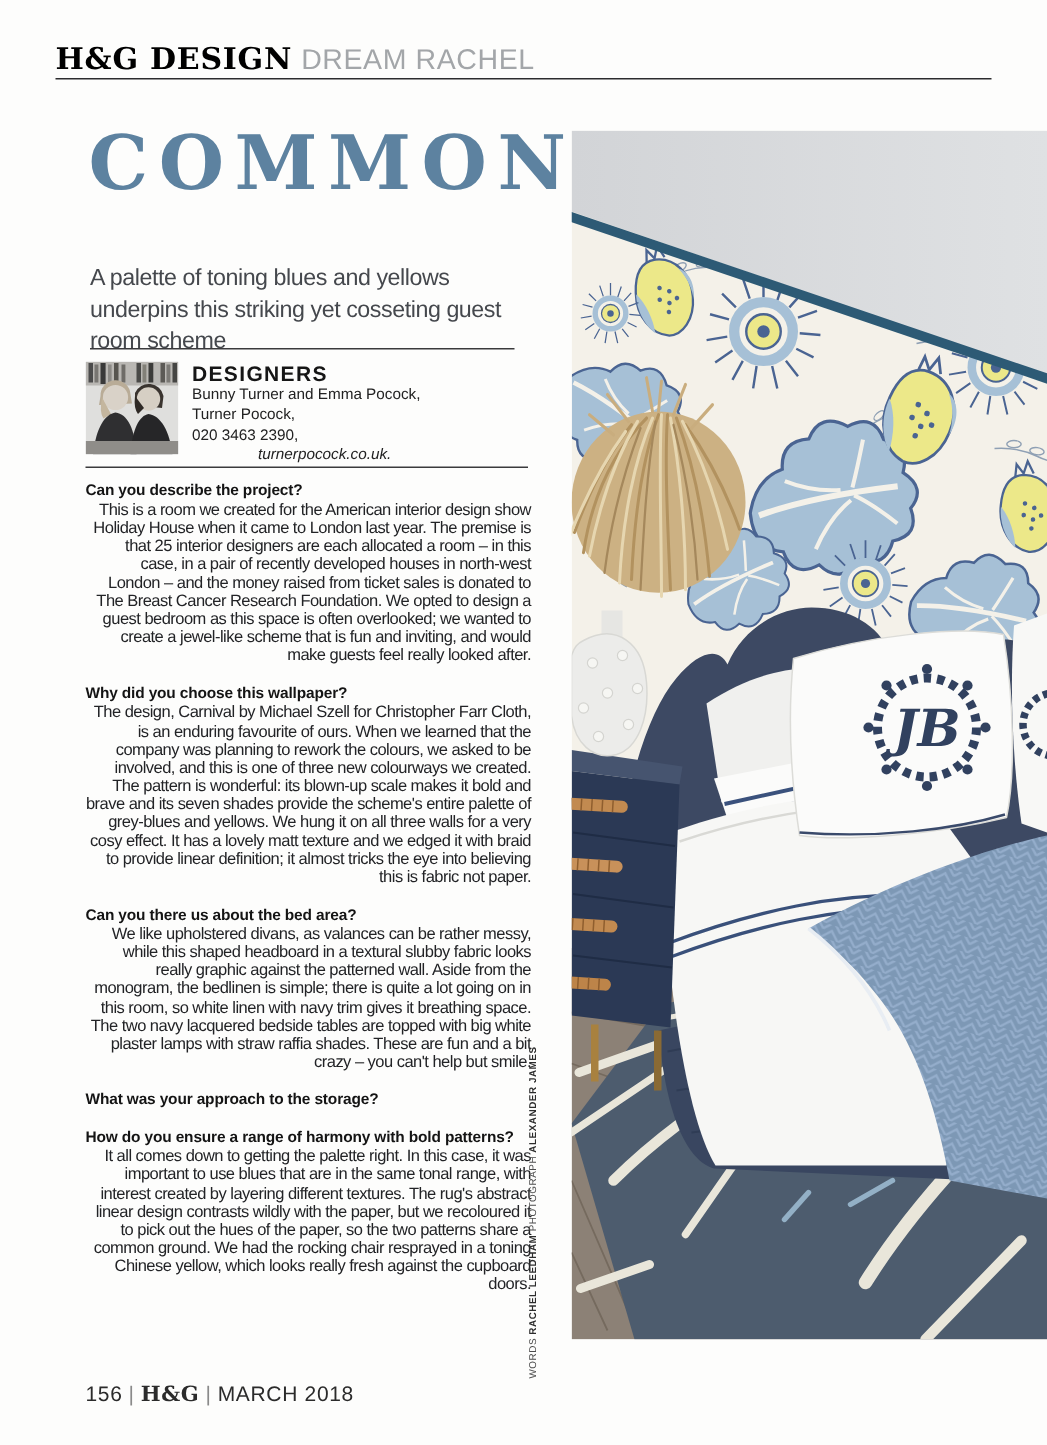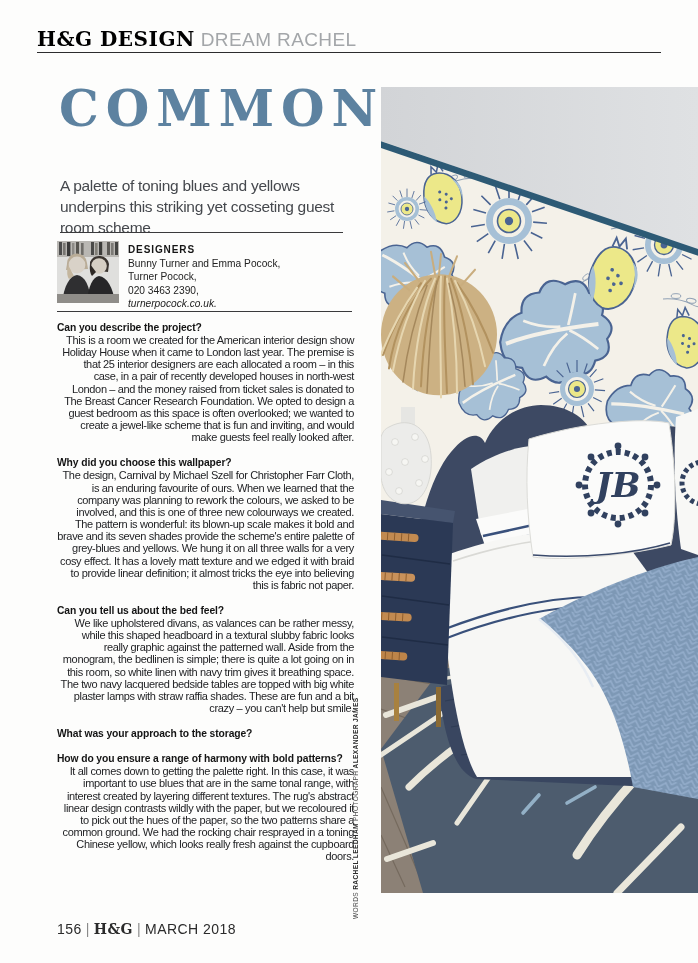--- a/index.html
+++ b/index.html
@@ -18,22 +18,22 @@
   .standfirst{position:absolute;left:60px;top:175px;width:305px;margin:0;font-size:15.5px;line-height:21px;
          letter-spacing:-.3px;color:#45484d;}
   .rule{border-top:1px solid #3a3a3c;position:absolute;}
   .rule-standfirst{left:60px;top:232px;width:283px;}
   .rule-designers{left:57px;top:311px;width:295px;}
 
   
   .designers{position:absolute;left:57px;top:241px;width:295px;display:flex;}
   .designer-photo{width:62px;height:62px;flex:0 0 62px;overflow:hidden;}
   .designer-info{margin-left:9px;padding-top:2px;font-size:10.2px;line-height:13.2px;color:#222;}
-  .designers-label{font-weight:bold;font-size:10px;letter-spacing:.9px;margin-bottom:1px;color:#161616;}
-  .website{font-style:italic;}
+  .designers-label{font-weight:bold;font-size:14px;letter-spacing:.9px;margin-bottom:1px;color:#161616;}
+  .website{font-style:italic;margin-left:44px;}
 
   
   .qa-column{position:absolute;left:57px;top:314px;width:297px;}
   .qa-column h3{font-size:10.3px;font-weight:bold;color:#141414;margin:14px 0 1px 0;letter-spacing:-.1px;}
   .qa-column p{font-size:11px;line-height:12.15px;letter-spacing:-.35px;margin:0;color:#222326;text-align:right;}
 
   
   .credits{position:absolute;left:352px;top:919px;transform-origin:0 0;transform:rotate(-90deg);
            white-space:nowrap;font-size:6.6px;letter-spacing:.35px;color:#4c4c4c;}
   .credits b{color:#2c2c2c;font-weight:bold;}
@@ -106,21 +106,21 @@
   <div class="qa-column">
     <section>
       <h3 style="margin-top:8px;">Can you describe the project?</h3>
       <p>This is a room we created for the American interior design show Holiday House when it came to London last year. The premise is that 25 interior designers are each allocated a room – in this case, in a pair of recently developed houses in north-west London – and the money raised from ticket sales is donated to The Breast Cancer Research Foundation. We opted to design a guest bedroom as this space is often overlooked; we wanted to create a jewel-like scheme that is fun and inviting, and would make guests feel really looked after.</p>
     </section>
     <section>
       <h3>Why did you choose this wallpaper?</h3>
       <p>The design, Carnival by Michael Szell for Christopher Farr Cloth, is an enduring favourite of ours. When we learned that the company was planning to rework the colours, we asked to be involved, and this is one of three new colourways we created. The pattern is wonderful: its blown-up scale makes it bold and brave and its seven shades provide the scheme's entire palette of grey-blues and yellows. We hung it on all three walls for a very cosy effect. It has a lovely matt texture and we edged it with braid to provide linear definition; it almost tricks the eye into believing this is fabric not paper.</p>
     </section>
     <section>
-      <h3>Can you tell us about the bed feel?</h3>
+      <h3>Can you there us about the bed area?</h3>
       <p>We like upholstered divans, as valances can be rather messy, while this shaped headboard in a textural slubby fabric looks really graphic against the patterned wall. Aside from the monogram, the bedlinen is simple; there is quite a lot going on in this room, so white linen with navy trim gives it breathing space. The two navy lacquered bedside tables are topped with big white plaster lamps with straw raffia shades. These are fun and a bit crazy – you can't help but smile.</p>
     </section>
     <section>
       <h3>What was your approach to the storage?</h3>
     </section>
     <section>
       <h3>How do you ensure a range of harmony with bold patterns?</h3>
       <p>It all comes down to getting the palette right. In this case, it was important to use blues that are in the same tonal range, with interest created by layering different textures. The rug's abstract linear design contrasts wildly with the paper, but we recoloured it to pick out the hues of the paper, so the two patterns share a common ground. We had the rocking chair resprayed in a toning Chinese yellow, which looks really fresh against the cupboard doors.</p>
     </section>
   </div>

